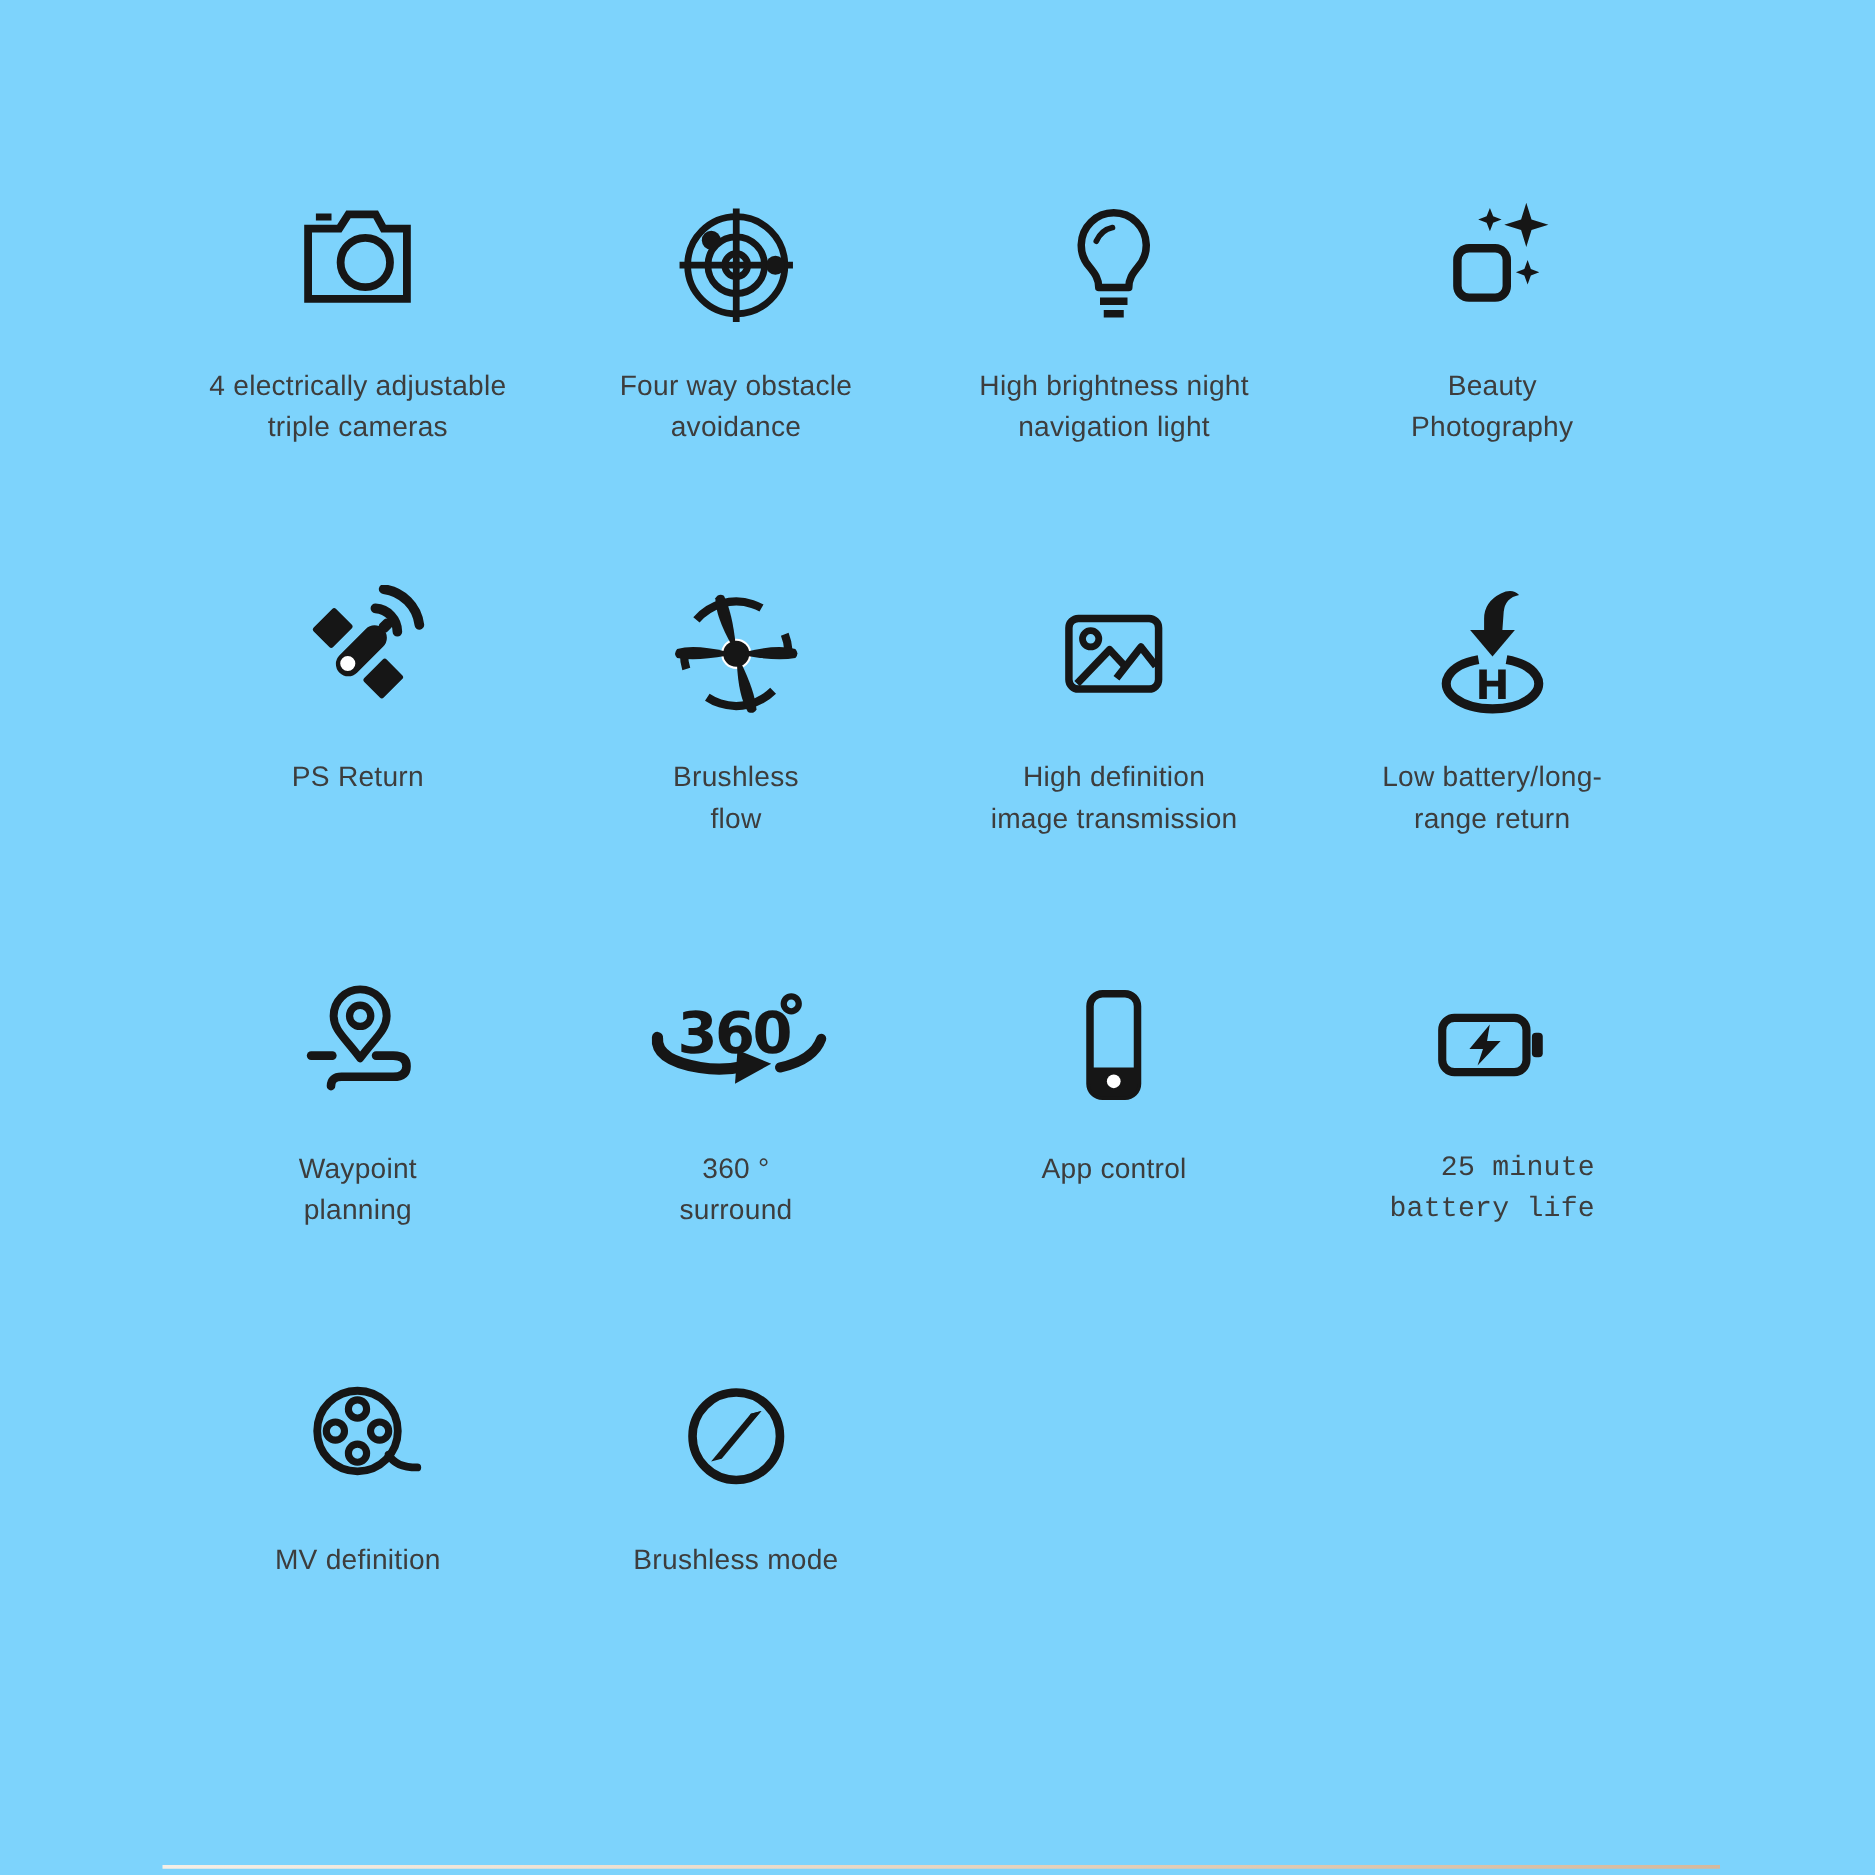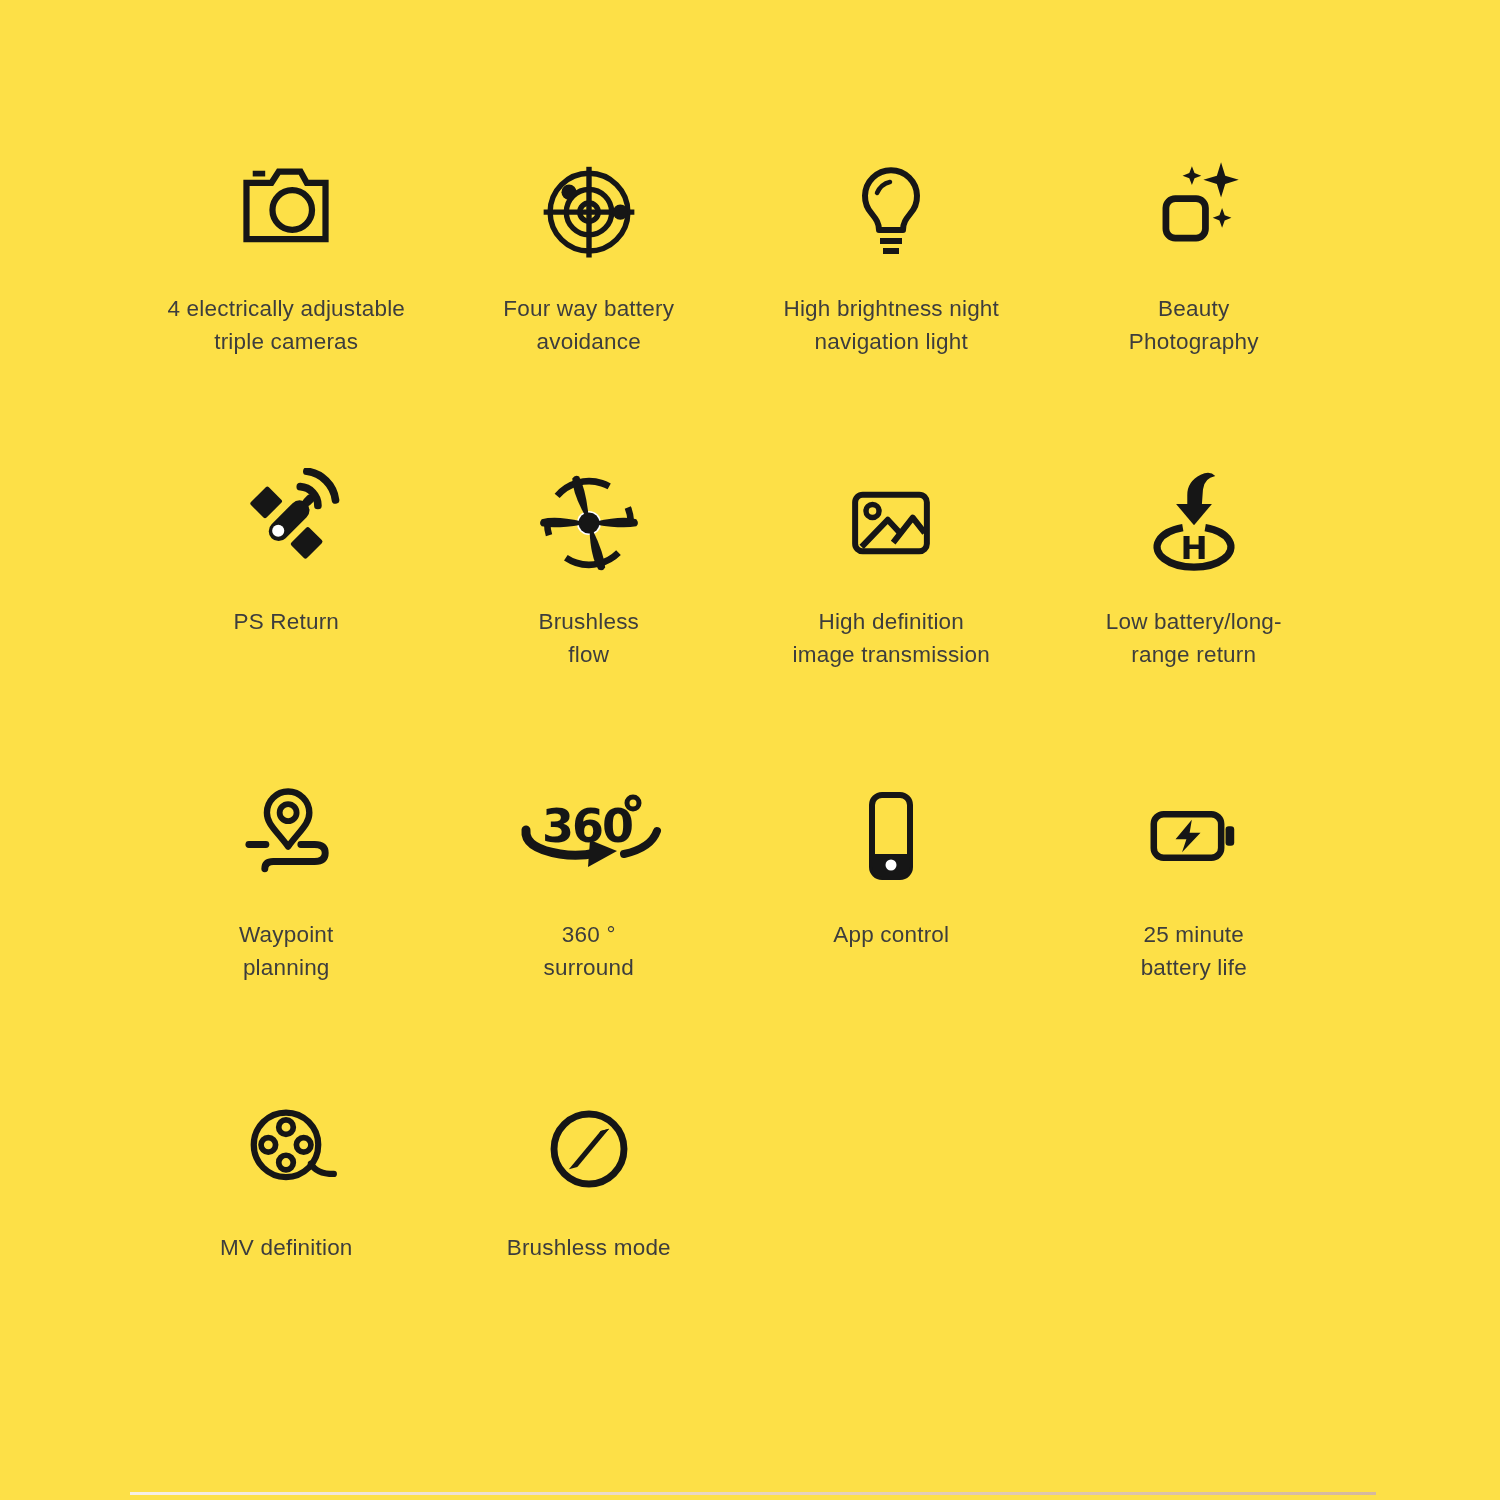--- a/index.html
+++ b/index.html
@@ -1,28 +1,28 @@
 <!DOCTYPE html>
 <html><head>
 <meta charset="utf-8">
 <style>
   * { margin:0; padding:0; box-sizing:border-box; }
   html,body { width:1500px; height:1500px; background:#ffffff; font-family:"Liberation Sans", sans-serif; }
-  .canvas { position:relative; width:1500px; height:1500px; background:#fde047; overflow:hidden; }
+  .canvas { position:relative; width:1500px; height:1500px; background:#7dd3fc; overflow:hidden; }
   .grid {
     position:absolute; left:135px; top:140px; width:1210px;
     display:grid; grid-template-columns:repeat(4,1fr); grid-auto-rows:313px;
   }
   .cell { display:flex; flex-direction:column; align-items:center; }
   .icon-wrap { height:112px; margin-top:14px; margin-bottom:26px; display:flex; align-items:center; justify-content:center; }
   .label {
     font-size:22.5px; line-height:33px; color:#3d3d3d; text-align:center;
     white-space:pre-line; letter-spacing:0.2px;
   }
-  .label.left { text-align:center; }
+  .label.left { text-align:right;font-family:Liberation Mono, monospace; }
   svg { display:block; }
   .stroke { fill:none; stroke:#161616; }
   .fill { fill:#161616; stroke:none; }
   .divider { position:absolute; left:130px; top:1492px; width:1246px; height:3px;
     background:linear-gradient(to right,#f6efe6 0%, #e6d2bd 55%, #d5b89d 100%); }
 </style>
 </head>
 <body>
 
 <div class="canvas">
@@ -45,21 +45,21 @@
         <svg width="112" height="108" viewBox="0 0 100 100">
           <circle class="stroke" stroke-width="5" cx="50" cy="52" r="36"></circle>
           <circle class="stroke" stroke-width="5" cx="50" cy="52" r="21"></circle>
           <circle class="stroke" stroke-width="5" cx="50" cy="52" r="8.5"></circle>
           <line class="stroke" stroke-width="5" x1="50" y1="10" x2="50" y2="94"></line>
           <line class="stroke" stroke-width="5" x1="8" y1="52" x2="92" y2="52"></line>
           <circle class="fill" cx="31.5" cy="33.5" r="7"></circle>
           <circle class="fill" cx="79" cy="52" r="7"></circle>
         </svg>
       </div>
-      <div class="label">Four way battery
+      <div class="label">Four way obstacle
 avoidance</div>
     </div>
 
     <div class="cell">
       <div class="icon-wrap">
         <svg width="100" height="106" viewBox="0 0 100 100">
           <path class="stroke" stroke-width="6" stroke-linejoin="round" d="M62 70 c0 -7 3 -11 7 -16 a26 26 0 1 0 -38 0 c4 5 7 9 7 16 Z"></path>
           <path class="stroke" stroke-width="4.5" stroke-linecap="round" d="M36 33 Q40 24 49 22"></path>
           <path class="stroke" stroke-width="6" d="M39 81 H61"></path>
           <path class="stroke" stroke-width="6" d="M42 91 H58"></path>

